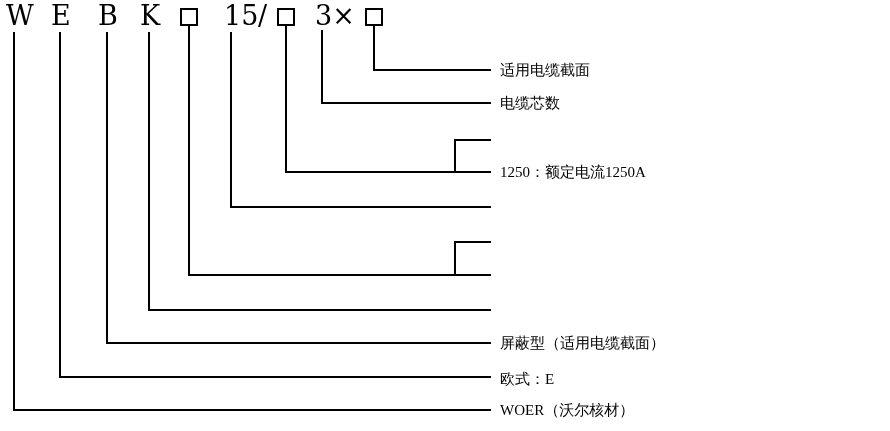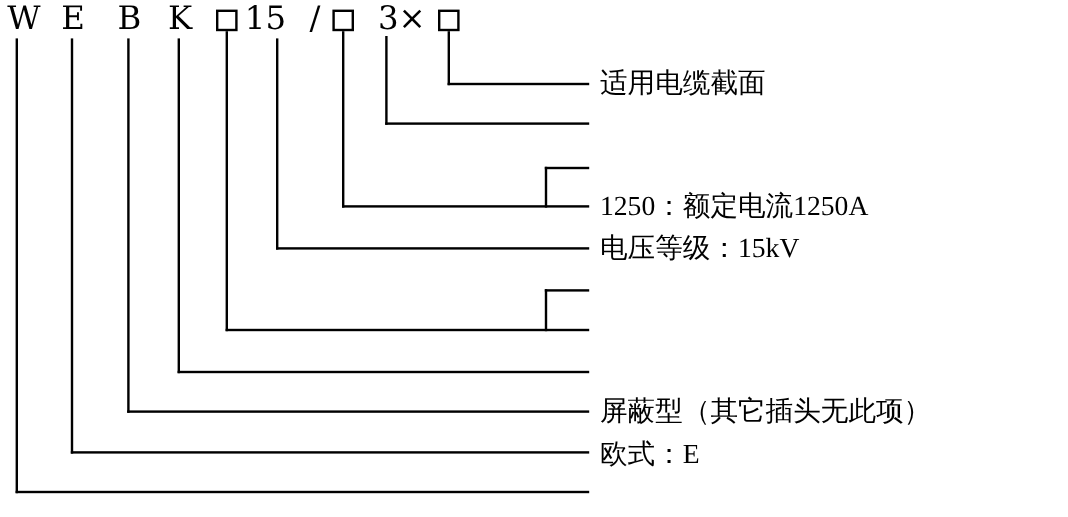--- a/index.html
+++ b/index.html
@@ -40,37 +40,37 @@
     background: #000000;
   }
   .hline {
     position: absolute;
     height: 2px;
     background: #000000;
   }
   .lbl {
     position: absolute;
     left: 500px;
-    font-size: 23px;
+    font-size: 15px;
     line-height: 22px;
     white-space: nowrap;
     color: #000000;
   }
 </style>
 </head>
 <body>
 
 <div class="diagram">
 
   <span class="code-char" style="left:6px">W</span>
   <span class="code-char" style="left:51px">E</span>
   <span class="code-char" style="left:98px">B</span>
   <span class="code-char" style="left:140px">K</span>
   <div class="ph-box" style="left:180px"></div>
-  <span class="code-char" style="left:204px">15</span>
+  <span class="code-char" style="left:224px">15</span>
   <span class="code-char" style="left:258px">/</span>
   <div class="ph-box" style="left:277px"></div>
   <span class="code-char" style="left:315px">3×</span>
   <div class="ph-box" style="left:365px"></div>
 
   <div class="vline" style="left:373px;top:26px;height:45px"></div>
   <div class="vline" style="left:321px;top:30px;height:74px"></div>
   <div class="vline" style="left:285px;top:26px;height:147px"></div>
   <div class="vline" style="left:230px;top:32px;height:176px"></div>
   <div class="vline" style="left:188px;top:26px;height:250px"></div>
@@ -87,18 +87,19 @@
   <div class="hline" style="left:285px;top:171px;width:206px"></div>
   <div class="hline" style="left:230px;top:206px;width:261px"></div>
   <div class="hline" style="left:454px;top:241px;width:37px"></div>
   <div class="hline" style="left:188px;top:274px;width:303px"></div>
   <div class="hline" style="left:148px;top:309px;width:343px"></div>
   <div class="hline" style="left:106px;top:342px;width:385px"></div>
   <div class="hline" style="left:59px;top:376px;width:432px"></div>
   <div class="hline" style="left:13px;top:409px;width:478px"></div>
 
   <span class="lbl" style="top:59px">适用电缆截面</span>
+  <span class="lbl" style="top:92px">电缆芯数</span>
   <span class="lbl" style="top:161px">1250：额定电流1250A</span>
-  <span class="lbl" style="top:196px">电压等级：15kV</span>
-  <span class="lbl" style="top:332px">屏蔽型（其它插头无此项）</span>
+  <span class="lbl" style="top:332px">屏蔽型（适用电缆截面）</span>
   <span class="lbl" style="top:368px">欧式：E</span>
+  <span class="lbl" style="top:399px">WOER（沃尔核材）</span>
 
 </div>
 
 </body></html>

